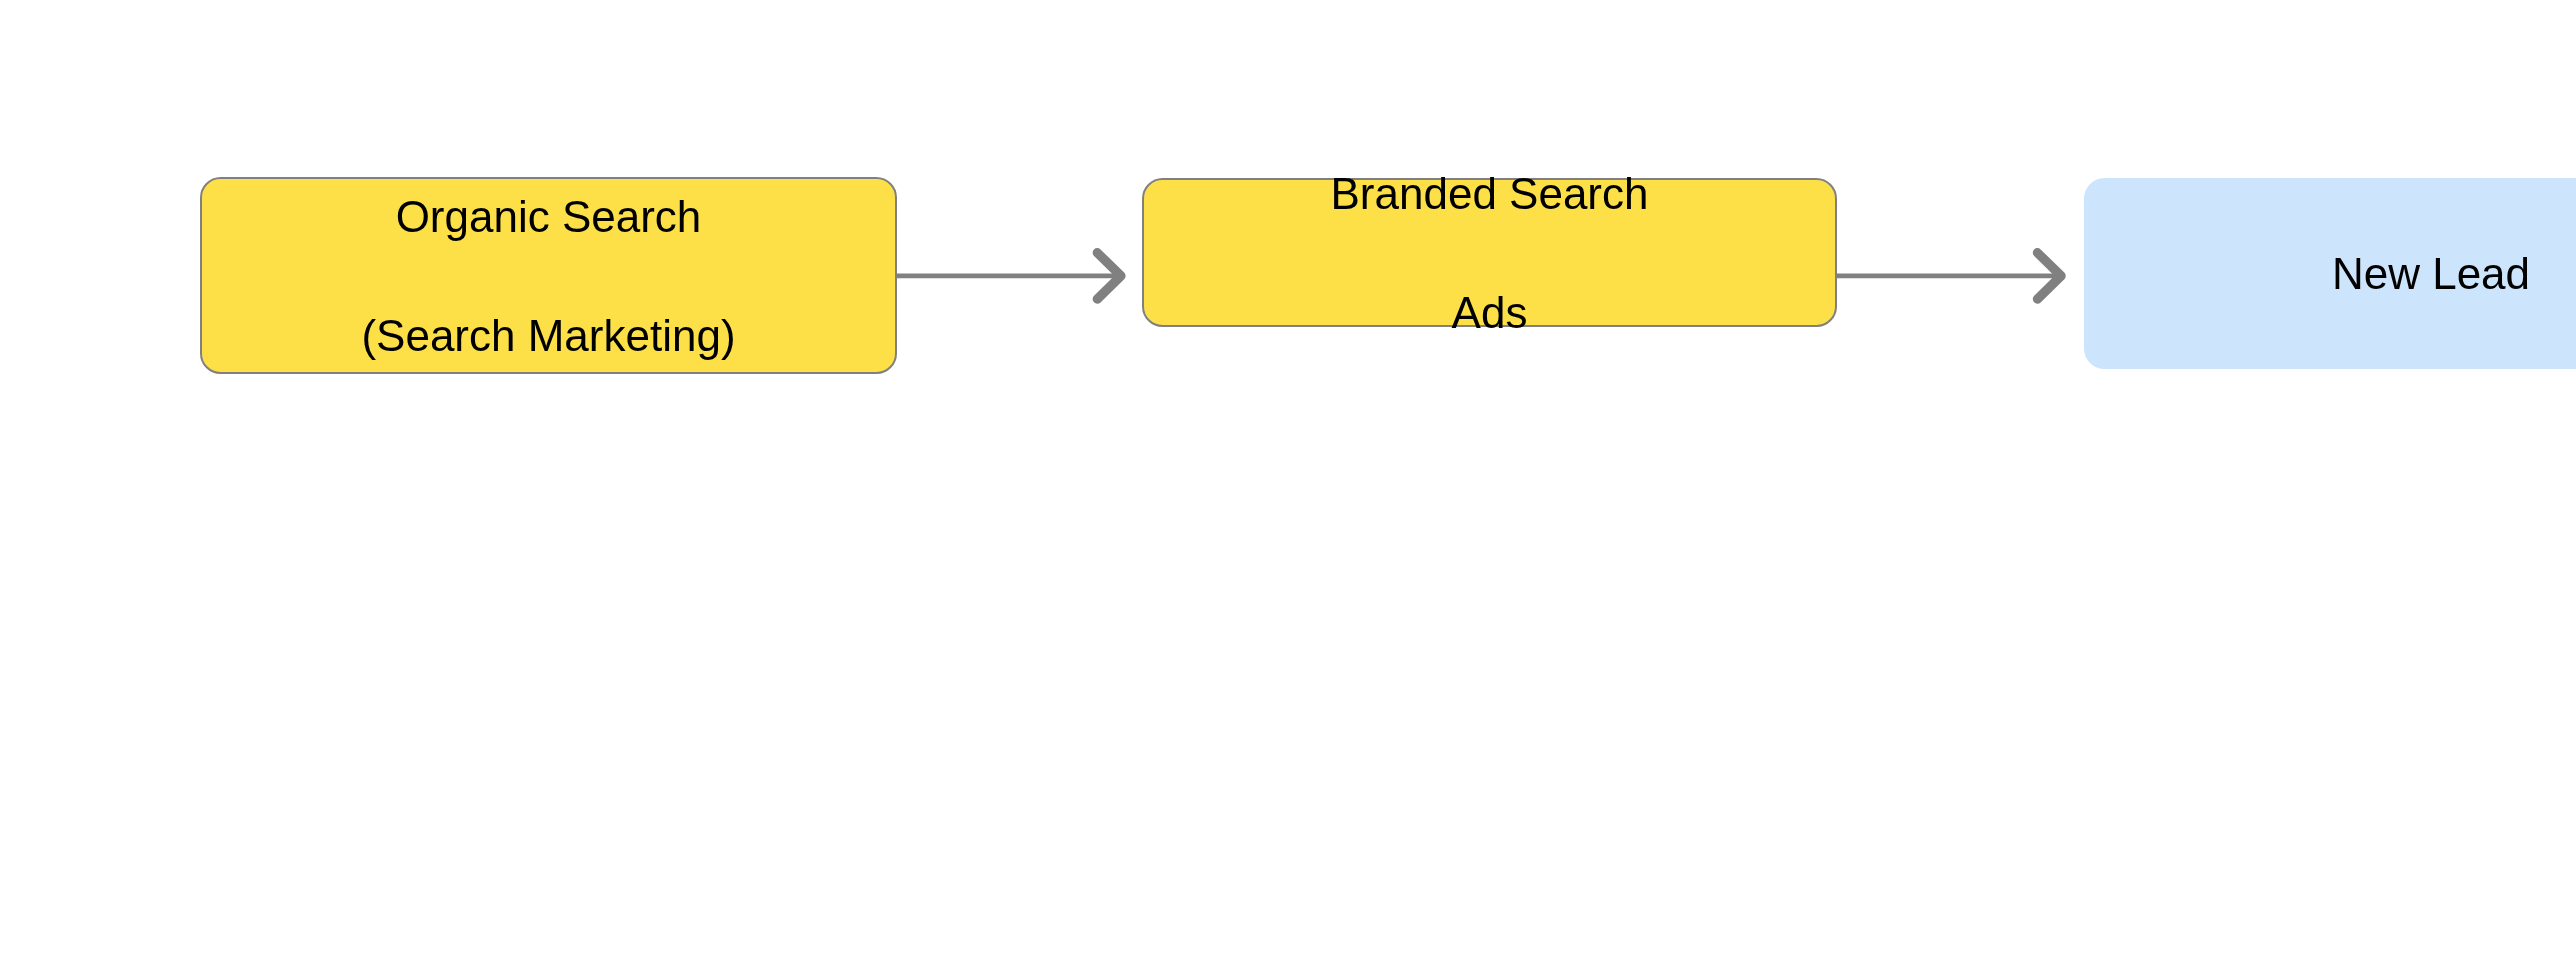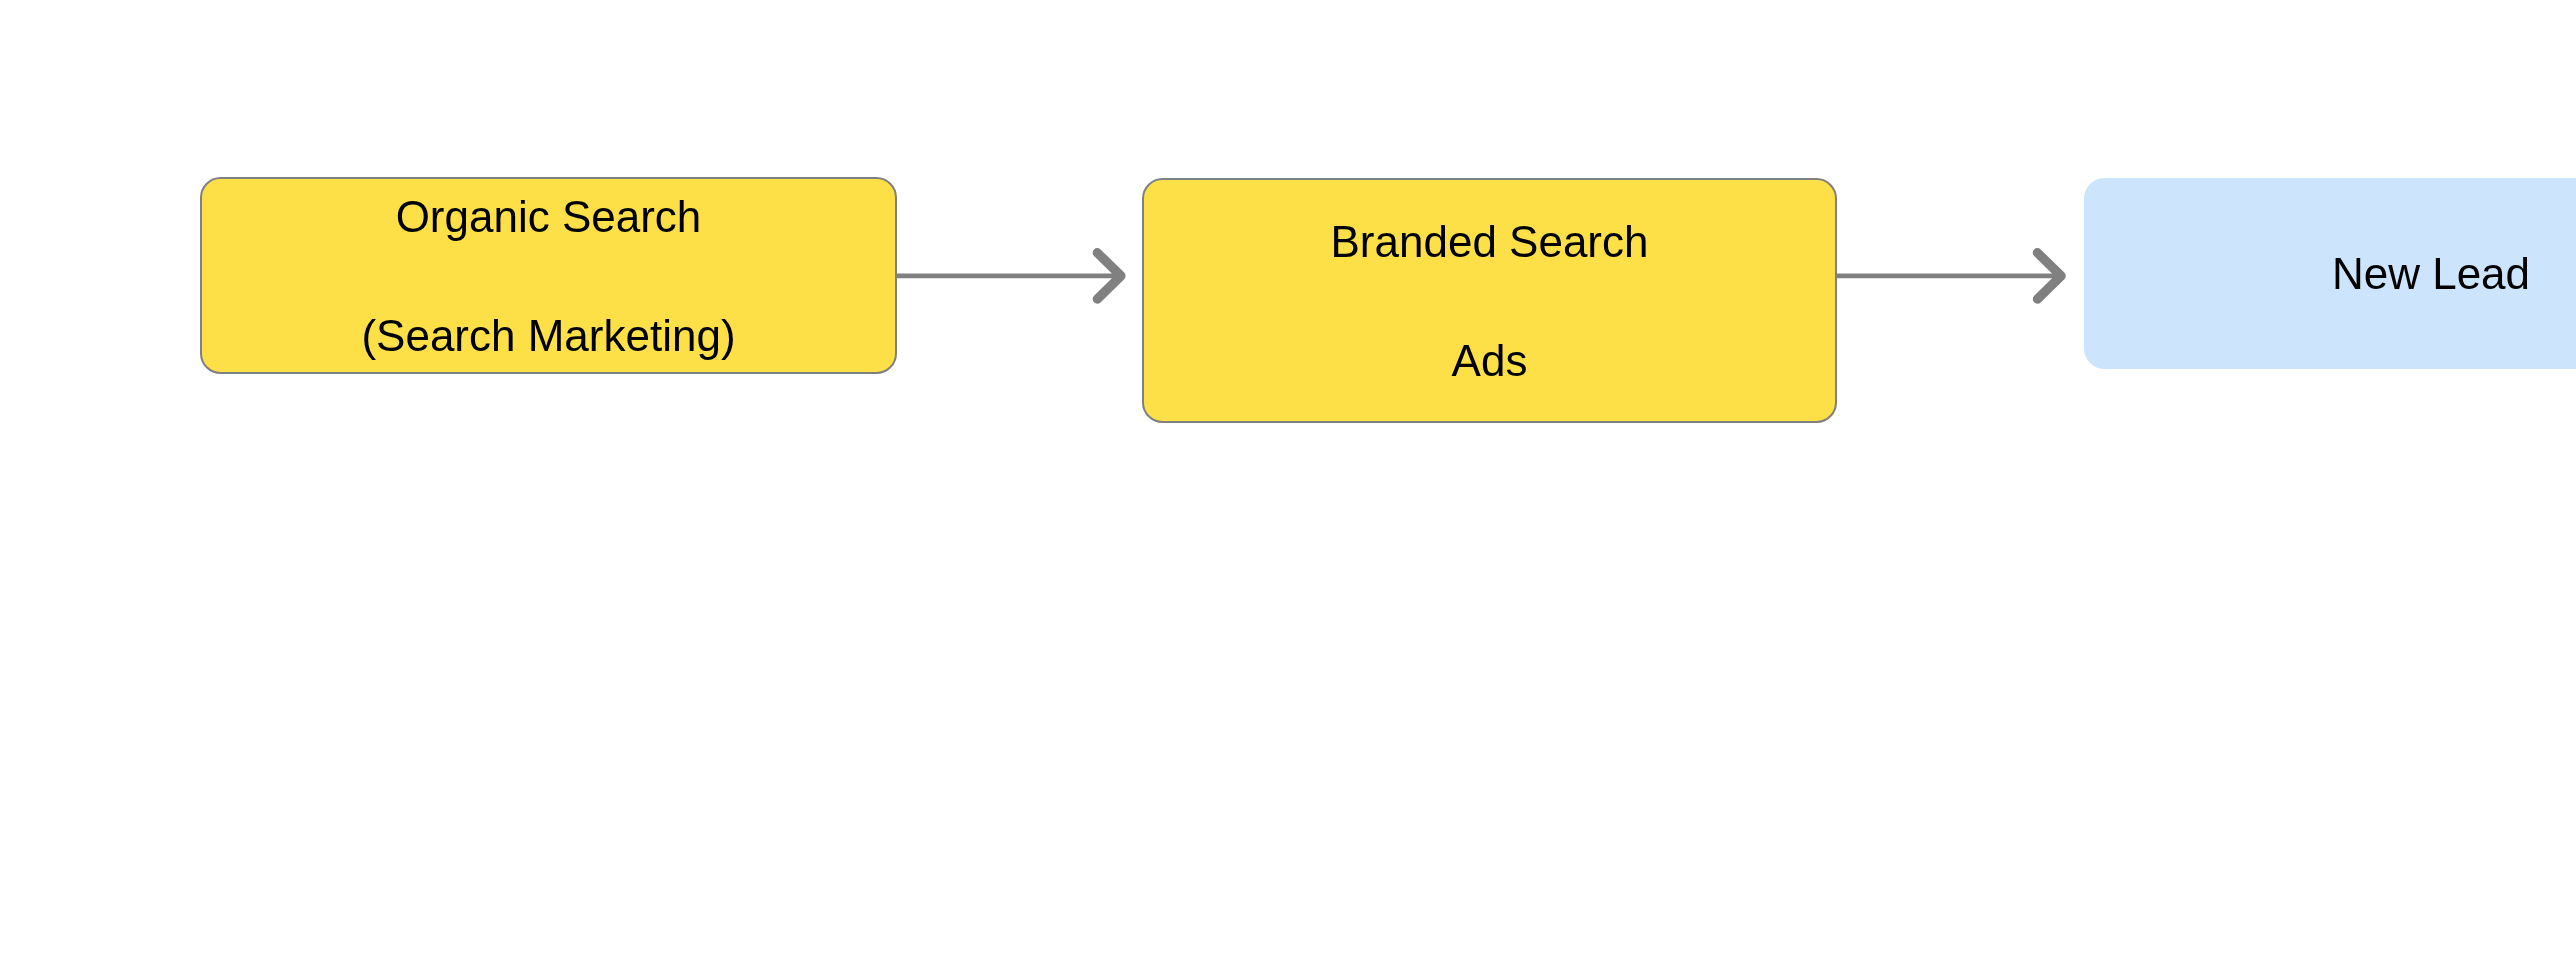--- a/index.html
+++ b/index.html
@@ -76,21 +76,21 @@
       <line x1="3565" y1="535" x2="4001" y2="535" stroke="#808080" stroke-width="9" stroke-linecap="butt"></line>
       <polyline points="3955,490 4001,535 3955,580" fill="none" stroke="#808080" stroke-width="18" stroke-linecap="round" stroke-linejoin="round"></polyline>
     </g>
   </svg>
 
   <div class="flow-node outlined" style="left:200px; top:177px; width:697px; height:197px;">
     <span class="node-line">Organic Search</span>
     <span class="node-line">(Search Marketing)</span>
   </div>
 
-  <div class="flow-node outlined" style="left:1142px; top:178px; width:695px; height:245px;">
+  <div class="flow-node outlined" style="left:1142px; top:178px; width:695px; height:149px;">
     <span class="node-line">Branded Search</span>
     <span class="node-line">Ads</span>
   </div>
 
   <div class="flow-node filled" style="left:2084px; top:178px; width:694px; height:191px;">
     <span class="node-line">New Lead</span>
   </div>
 
 </div>
 

